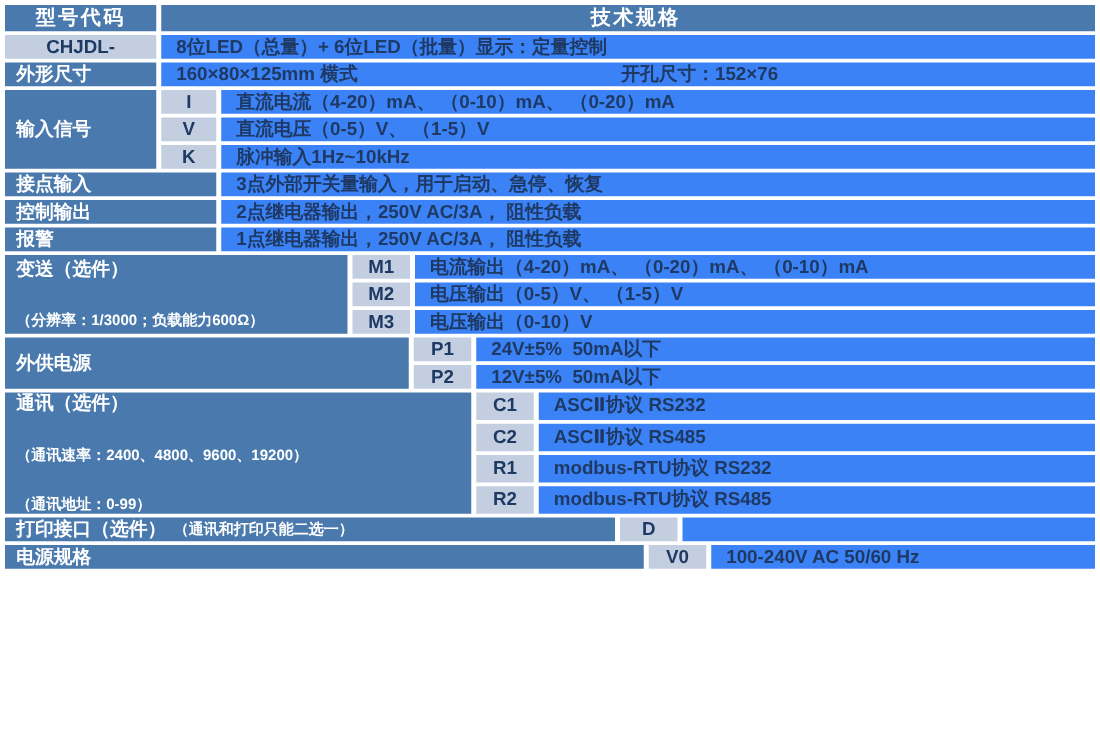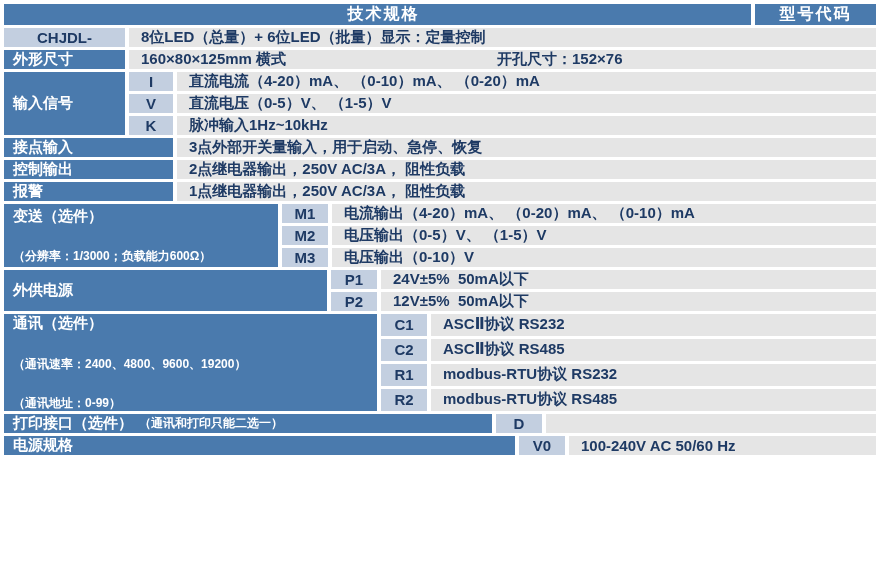--- a/index.html
+++ b/index.html
@@ -12,21 +12,21 @@
   .grp{display:flex;gap:4px;margin-bottom:3px;}
   .r{display:flex;gap:4px;height:26px;flex:1;}
   .sub{flex:1;display:flex;flex-direction:column;gap:3px;}
   .cell{
     box-sizing:border-box;display:flex;align-items:center;
     font-size:15px;font-weight:bold;color:#1e3a64;white-space:pre;
     overflow:hidden;
   }
   .dark{background:#4a7aad;color:#ffffff;}
   .code{background:#c3cfe0;justify-content:center;}
-  .light{background:#e5e5e5;}
+  .light{background:#3b82f6;}
   .label{padding-left:9px;}
   .hdr{justify-content:center;letter-spacing:2px;font-size:16px;padding-left:0;}
   .ct{flex:1;padding-left:12px;}
   .col{flex-direction:column;align-items:flex-start;justify-content:center;line-height:1.25;gap:24px;}
   .l2{font-size:12px;}
   .small-inline{font-size:12px;margin-left:6px;}
   
   .w-a{width:121px;flex:none;}
   .w-c1{width:44px;flex:none;}
   .w-b{width:169px;flex:none;}
@@ -38,22 +38,22 @@
   .w-c2{width:46px;flex:none;}
   .size-cell{position:relative;}
   .cutout{position:absolute;left:368px;top:0;height:100%;display:flex;align-items:center;}
 </style>
 </head>
 <body>
 
 <div class="spec-table">
 
   <div class="grp">
+    <div class="cell dark hdr w-a">型号代码</div>
     <div class="cell dark hdr ct">技术规格</div>
-    <div class="cell dark hdr w-a">型号代码</div>
   </div>
 
   <div class="grp">
     <div class="cell code w-a">CHJDL-</div>
     <div class="cell light ct">8位LED（总量）+ 6位LED（批量）显示：定量控制</div>
   </div>
 
   <div class="grp">
     <div class="cell dark label w-a">外形尺寸</div>
     <div class="cell light ct size-cell">

